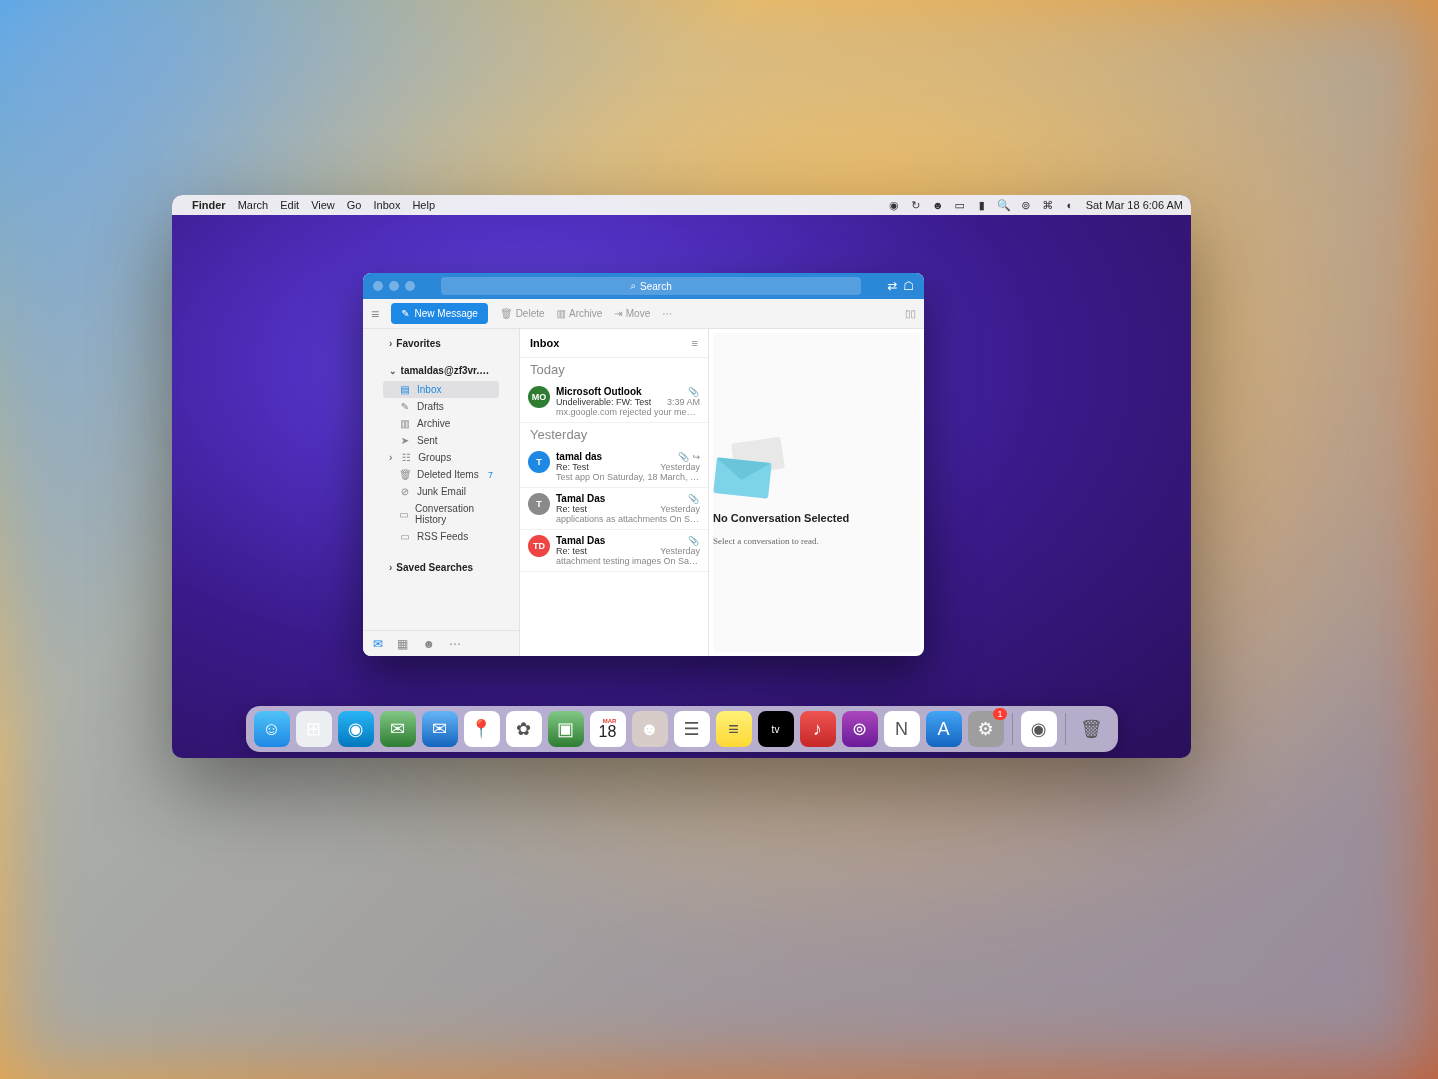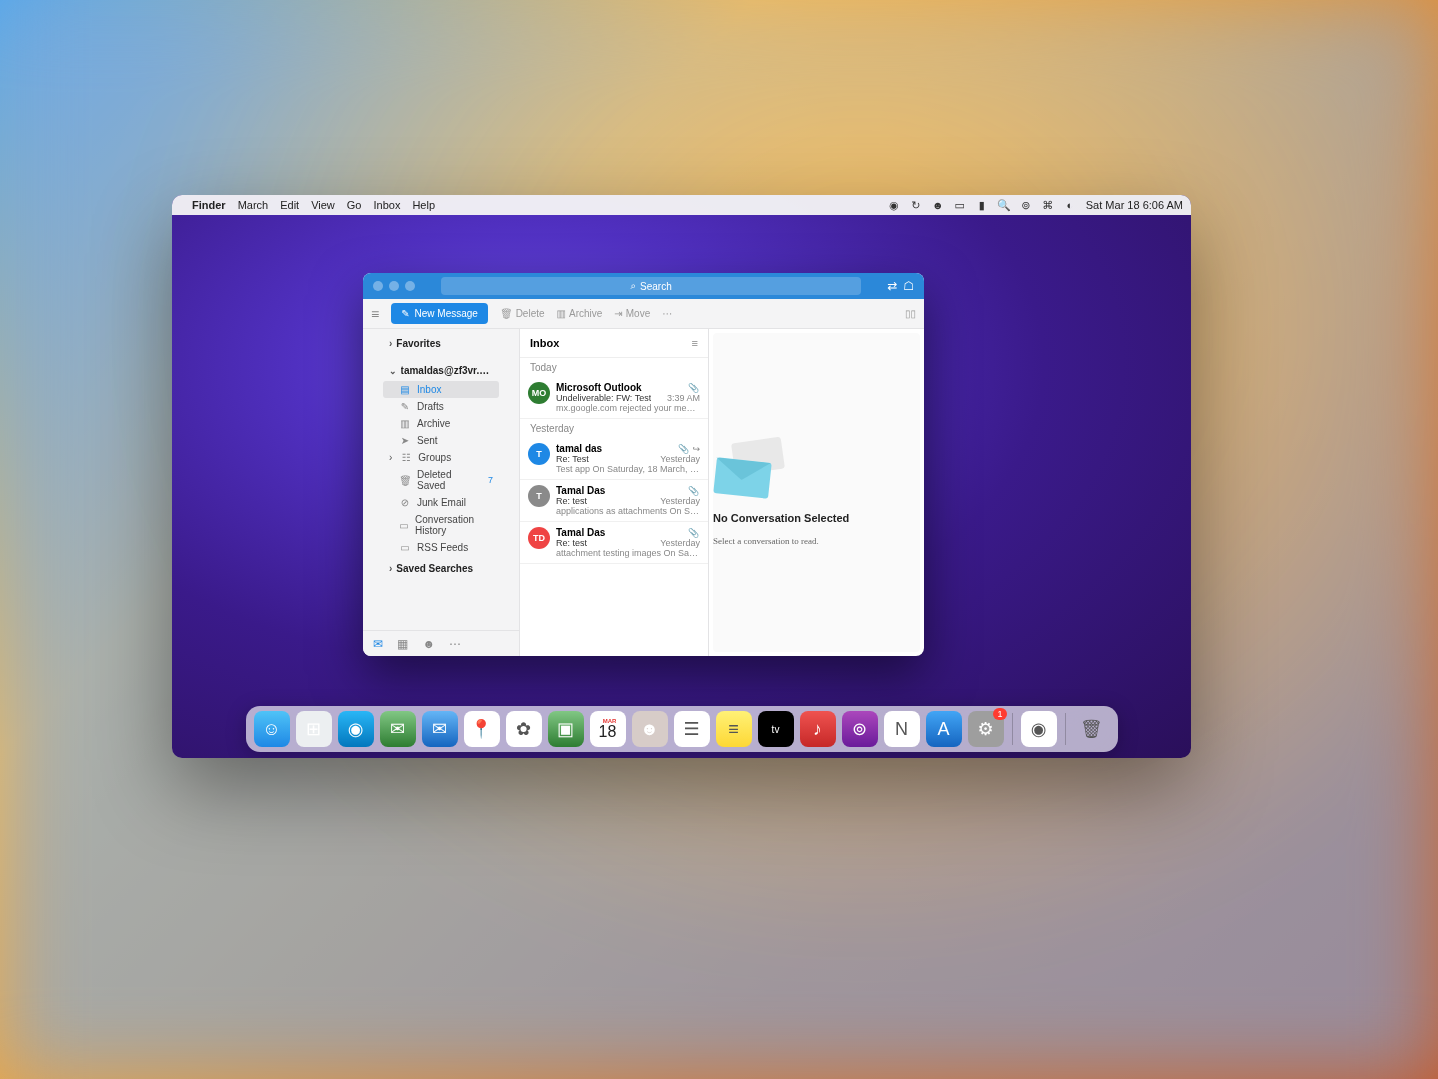--- a/index.html
+++ b/index.html
@@ -48,21 +48,21 @@
 .sb-item.active .ic { color:#1e88e5; }
 .sb-item .count { margin-left:auto; color:#1e88e5; font-size:9px; }
 .sb-footer { height:26px; border-top:1px solid #e3e3e5; display:flex; align-items:center; gap:14px; padding:0 10px; color:#888; }
 .sb-footer .ic { font-size:12px; cursor:pointer; }
 .sb-footer .ic.active { color:#1e88e5; }
 
 .ol-list { width:189px; border-right:1px solid #e3e3e5; display:flex; flex-direction:column; background:#fff; }
 .list-header { padding:8px 10px; display:flex; align-items:center; justify-content:space-between; border-bottom:1px solid #eee; }
 .list-header h3 { font-size:11px; font-weight:600; }
 .list-scroll { flex:1; overflow-y:auto; }
-.list-group { font-size:10px; color:#888; padding:4px 10px; }
+.list-group { font-size:13px; color:#888; padding:4px 10px; }
 .msg-item { padding:5px 8px; border-bottom:1px solid #f0f0f0; display:flex; gap:6px; cursor:pointer; }
 .avatar { width:22px; height:22px; border-radius:50%; color:#fff; font-size:9px; font-weight:600; display:flex; align-items:center; justify-content:center; flex-shrink:0; }
 .msg-content { flex:1; min-width:0; }
 .msg-row1 { display:flex; justify-content:space-between; align-items:center; }
 .msg-sender { font-size:10px; font-weight:600; color:#000; white-space:nowrap; overflow:hidden; text-overflow:ellipsis; }
 .msg-icons { display:flex; gap:3px; color:#888; font-size:9px; }
 .msg-row2 { display:flex; justify-content:space-between; font-size:9px; color:#333; }
 .msg-subject { white-space:nowrap; overflow:hidden; text-overflow:ellipsis; }
 .msg-time { color:#888; flex-shrink:0; margin-left:3px; }
 .msg-preview { font-size:9px; color:#888; white-space:nowrap; overflow:hidden; text-overflow:ellipsis; }
@@ -179,37 +179,37 @@
                 <span class="ic">➤</span>
                 <span>Sent</span>
               </div>
               <div class="sb-item">
                 <span class="chev caret-right" style="margin-left:-10px;margin-right:2px"></span>
                 <span class="ic">☷</span>
                 <span>Groups</span>
               </div>
               <div class="sb-item">
                 <span class="ic">🗑</span>
-                <span>Deleted Saved</span>
+                <span>Deleted Items</span>
                 <span class="count">7</span>
               </div>
               <div class="sb-item">
                 <span class="ic">⊘</span>
                 <span>Junk Email</span>
               </div>
               <div class="sb-item">
                 <span class="ic">▭</span>
                 <span>Conversation History</span>
               </div>
               <div class="sb-item">
                 <span class="ic">▭</span>
                 <span>RSS Feeds</span>
               </div>
             </div>
-          <div class="sb-section" style="margin-top:2px">
+          <div class="sb-section" style="margin-top:12px">
             <span class="chev caret-right"></span>
             <span>Saved Searches</span>
           </div>
         </div>
         <div class="sb-footer">
           <span class="ic active">✉</span>
           <span class="ic">▦</span>
           <span class="ic">☻</span>
           <span class="ic">⋯</span>
         </div>

